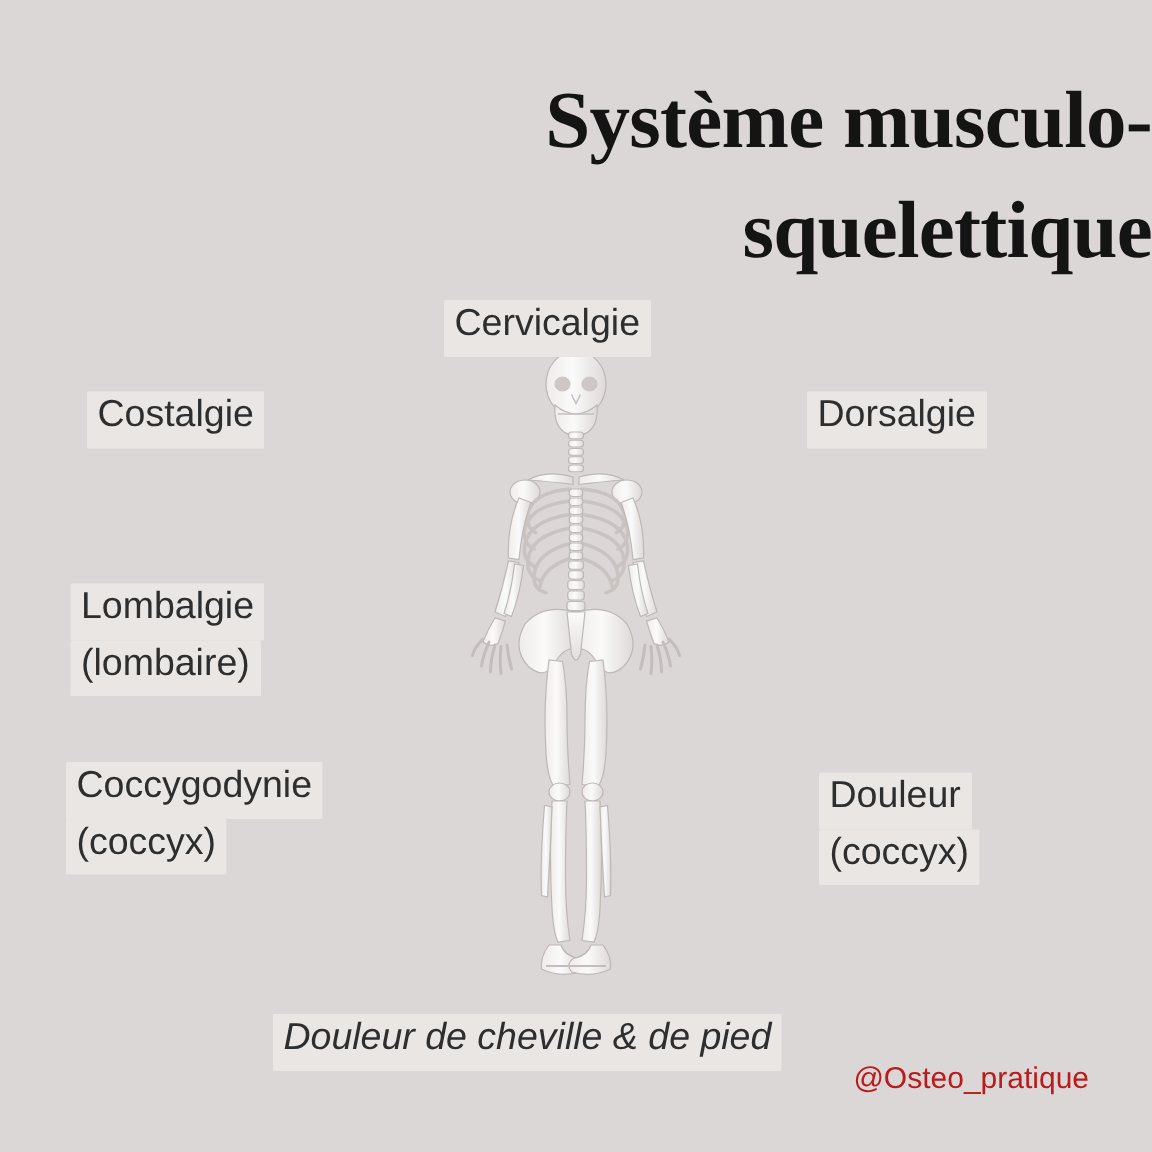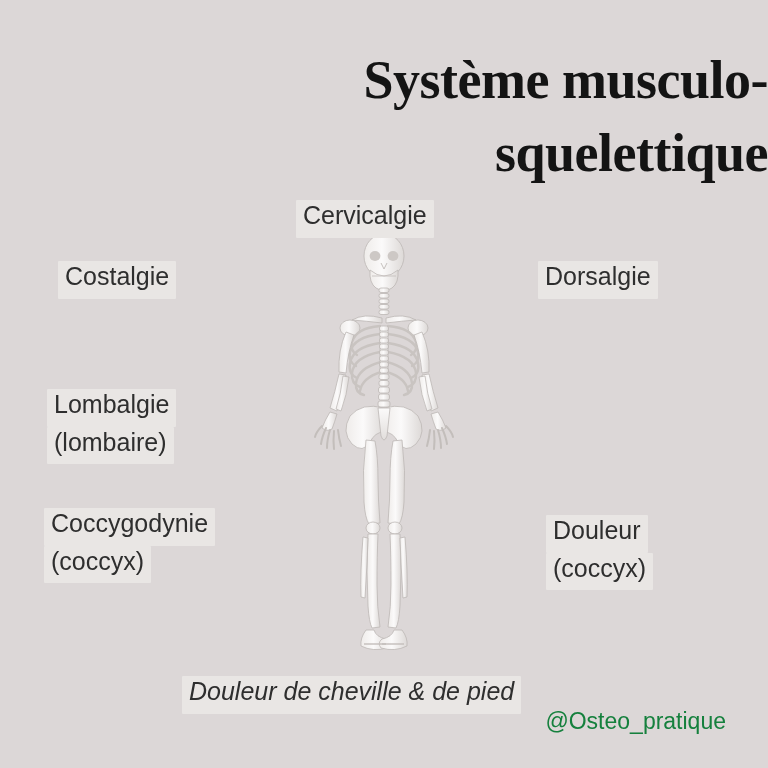--- a/index.html
+++ b/index.html
@@ -58,22 +58,22 @@
   .lbl-lombalgie   { top: 389px; left: 47px; }
   .lbl-sacralgie   { top: 389px; left: 524px; }
   .lbl-coccygodynie{ top: 508px; left: 44px; }
   .lbl-gonalgie    { top: 515px; left: 546px; }
   .lbl-cheville    { top: 676px; left: 182px; font-style: italic; }
 
   .handle {
     position: absolute;
     top: 708px;
     right: 42px;
-    font-size: 23px;
-    color: #15803d;
+    font-size: 20px;
+    color: #b91c1c;
   }
 
   
   .figure {
     position: absolute;
     left: 284px;
     top: 232px;
     width: 200px;
     height: 460px;
   }

